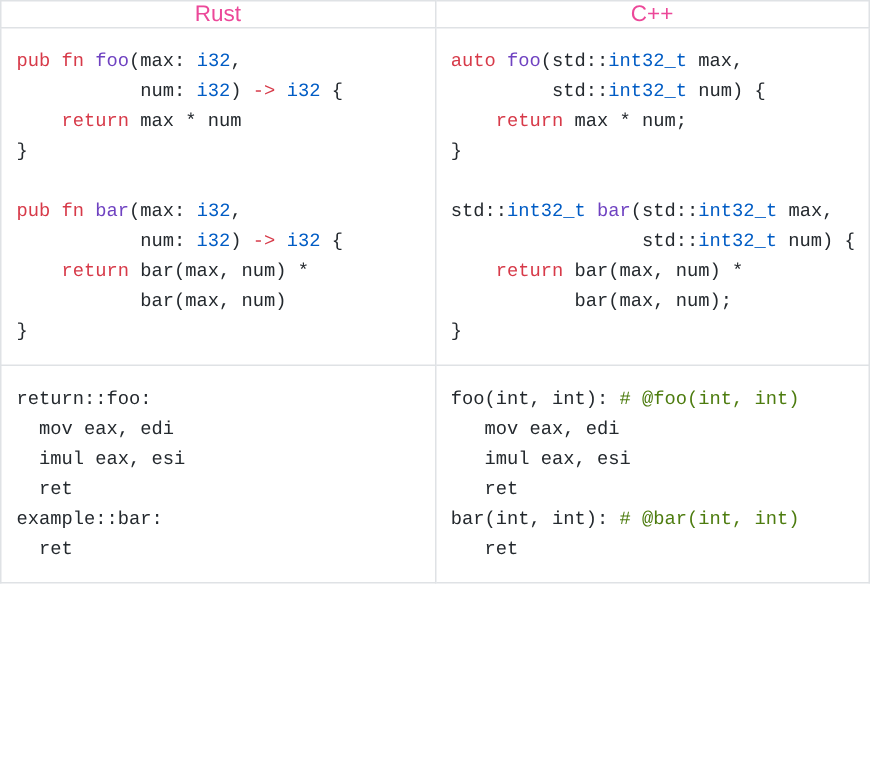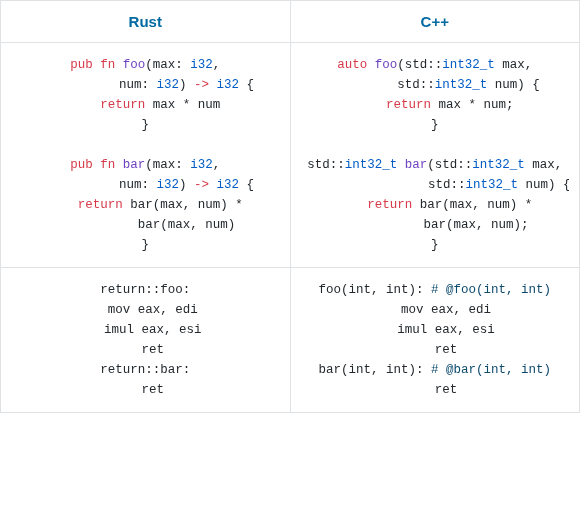--- a/index.html
+++ b/index.html
@@ -9,45 +9,44 @@
       width: 580px;
       height: 520px;
     }
     table {
       width: 100%;
       border-collapse: collapse;
       table-layout: fixed;
     }
     th {
       text-align: center;
-      font-weight: 700;
-      padding: 12px 10px;
+      font-weight: 400;
+      padding: 0 10px;
       border: 1px solid #dfe2e5;
       background: #fff;
       font-size: 15px;
-      color: #0369a1;
+      color: #ec4899;
     }
     td {
       border: 1px solid #dfe2e5;
       padding: 12px 10px;
       vertical-align: top;
     }
     pre {
       font-family: SFMono-Regular, Consolas, "Liberation Mono", Menlo, monospace;
       font-size: 12.5px;
       line-height: 1.6;
       color: #24292e;
       white-space: pre;
       overflow: hidden;
-      text-align: center;
     }
     .k  { color: #d73a49; } 
     .fn { color: #6f42c1; } 
     .ty { color: #005cc5; } 
-    .cm { color: #0c4a6e; } 
+    .cm { color: #4d7c0f; } 
   </style>
 </head>
 <body>
 
 <table>
   <thead>
     <tr>
       <th>Rust</th>
       <th>C++</th>
     </tr>
@@ -80,21 +79,21 @@
 <span>}</span>
 </pre>
       </td>
     </tr>
     <tr>
       <td>
 <pre><span>return::foo:</span>
 <span>  mov eax, edi</span>
 <span>  imul eax, esi</span>
 <span>  ret</span>
-<span>return::bar:</span>
+<span>example::bar:</span>
 <span>  ret</span>
 </pre>
       </td>
       <td>
 <pre><span>foo(int, int): </span><span class="cm"># @foo(int, int)</span>
 <span>   mov eax, edi</span>
 <span>   imul eax, esi</span>
 <span>   ret</span>
 <span>bar(int, int): </span><span class="cm"># @bar(int, int)</span>
 <span>   ret</span>

